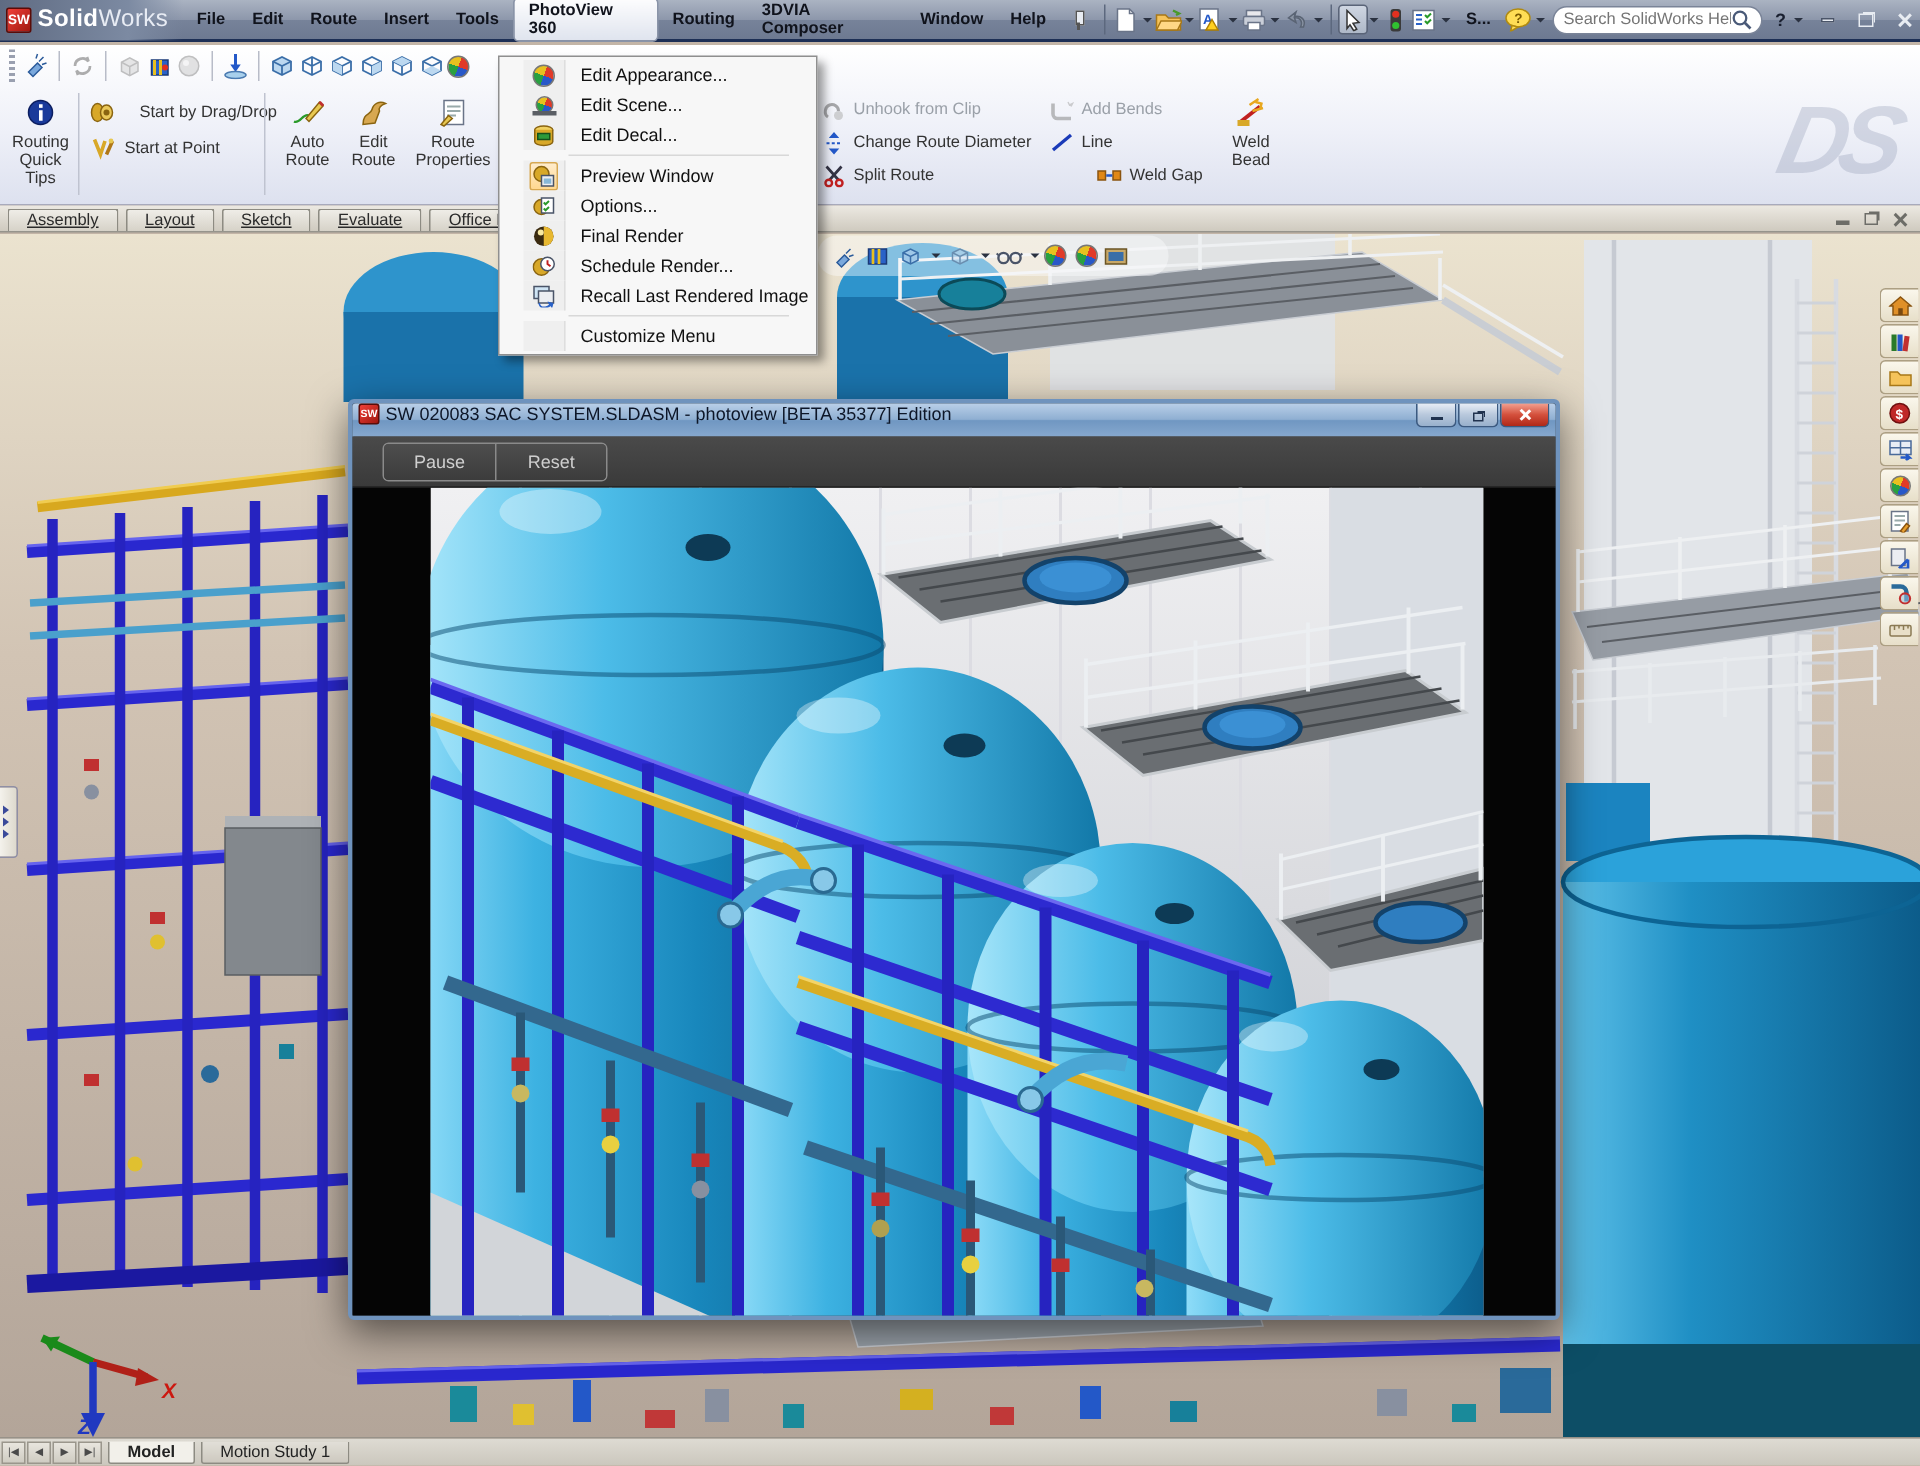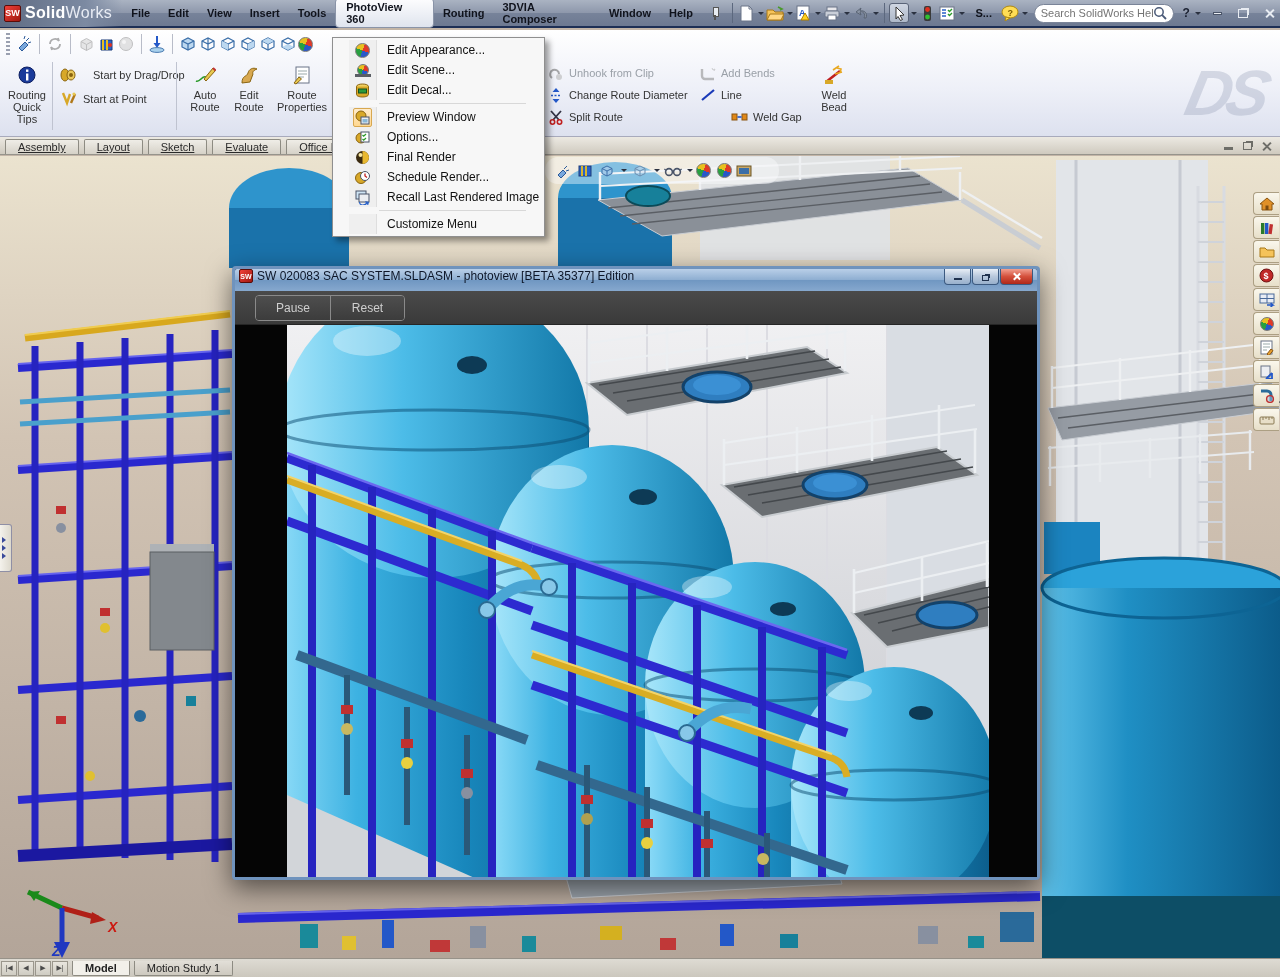--- a/index.html
+++ b/index.html
@@ -131,21 +131,21 @@
 </head>
 <body>
 
 <div id="titlebar">
   <div id="logo">
     <div class="swcube">SW</div>
     <div id="brand"><b>Solid</b><span>Works</span></div>
   </div>
   <div class="mitem">File</div>
   <div class="mitem">Edit</div>
-  <div class="mitem">View</div>
+  <div class="mitem">Route</div>
   <div class="mitem">Insert</div>
   <div class="mitem">Tools</div>
   <div class="mitem active">PhotoView 360</div>
   <div class="mitem">Routing</div>
   <div class="mitem">3DVIA Composer</div>
   <div class="mitem">Window</div>
   <div class="mitem">Help</div>
   <div class="pin-icon"></div>
   <div class="tb-sep"></div>
   <div class="ticon">

